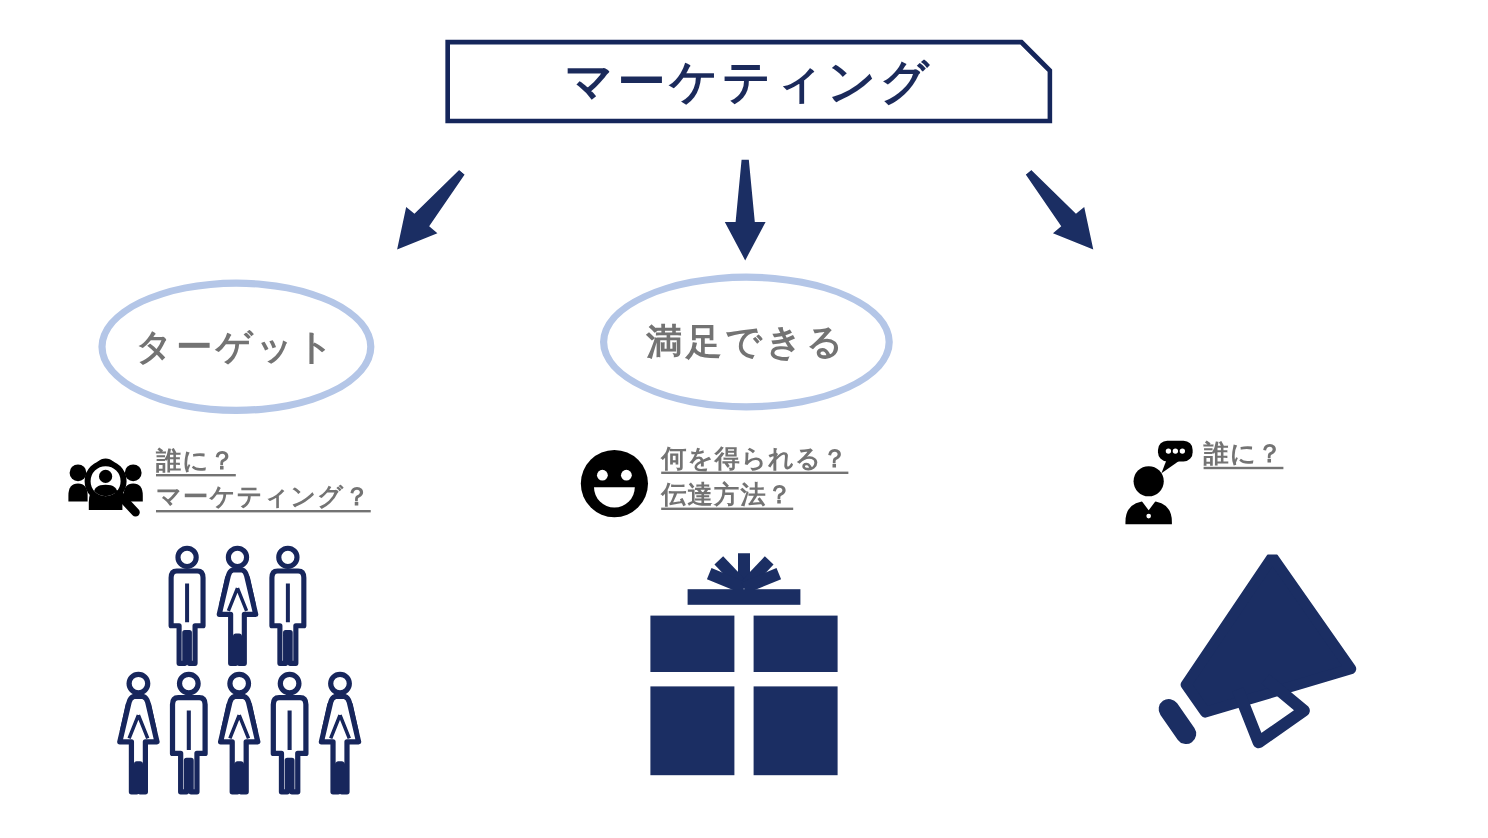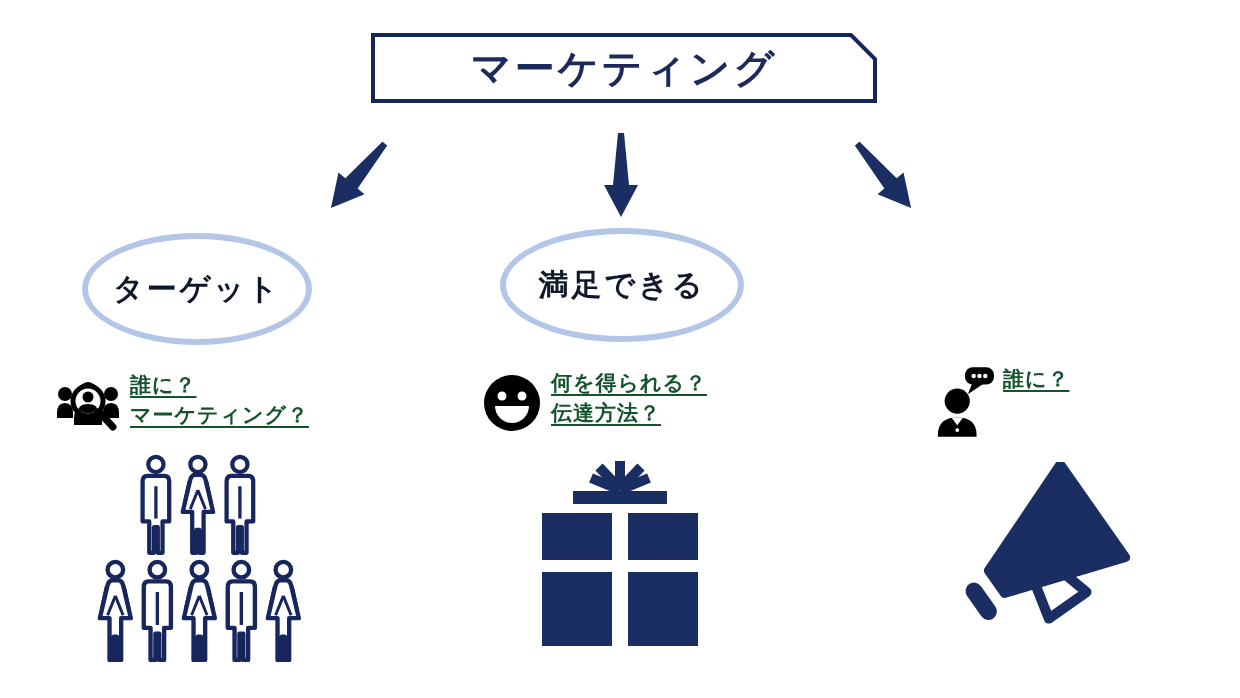--- a/index.html
+++ b/index.html
@@ -23,33 +23,33 @@
   .arrow-mid{left:591px;top:133px;}
   .arrow-left{left:326px;top:133px;transform:rotate(40deg);}
   .arrow-right{left:856px;top:133px;transform:rotate(-40deg);}
 
   
   .ellipse{
     border:6px solid #B4C6E7;border-radius:50%;
     display:flex;align-items:center;justify-content:center;
     box-sizing:border-box;background:#fff;
   }
-  .ellipse-label{font-weight:bold;color:#0f172a;letter-spacing:3px;font-size:30px;}
+  .ellipse-label{font-weight:bold;color:#737373;letter-spacing:3px;font-size:30px;}
   .ellipse-target{left:82px;top:233px;width:230px;height:112px;}
   .ellipse-value{left:500px;top:228px;width:244px;height:114px;}
   .ellipse-delivery{left:935px;top:240px;width:254px;height:106px;}
 
   
   .qblock{display:flex;gap:9px;align-items:flex-start;}
   .qblock-target{left:55px;top:370px;}
   .qblock-value{left:482px;top:368px;}
   .qblock-delivery{left:934px;top:364px;}
   .qtext{display:flex;flex-direction:column;}
   .qline{
-    font-size:21px;font-weight:bold;color:#14532d;line-height:30px;
+    font-size:21px;font-weight:bold;color:#737373;line-height:30px;
     text-decoration:underline;text-decoration-thickness:2px;text-underline-offset:4px;
     letter-spacing:1px;white-space:nowrap;
   }
   .qicon-target{margin-top:7px;}
   .qicon-value{margin-top:5px;}
   .qicon-delivery{margin-top:2px;}
 
   
   .crowd{left:93px;top:452px;}
   .gift{left:540px;top:458px;}

